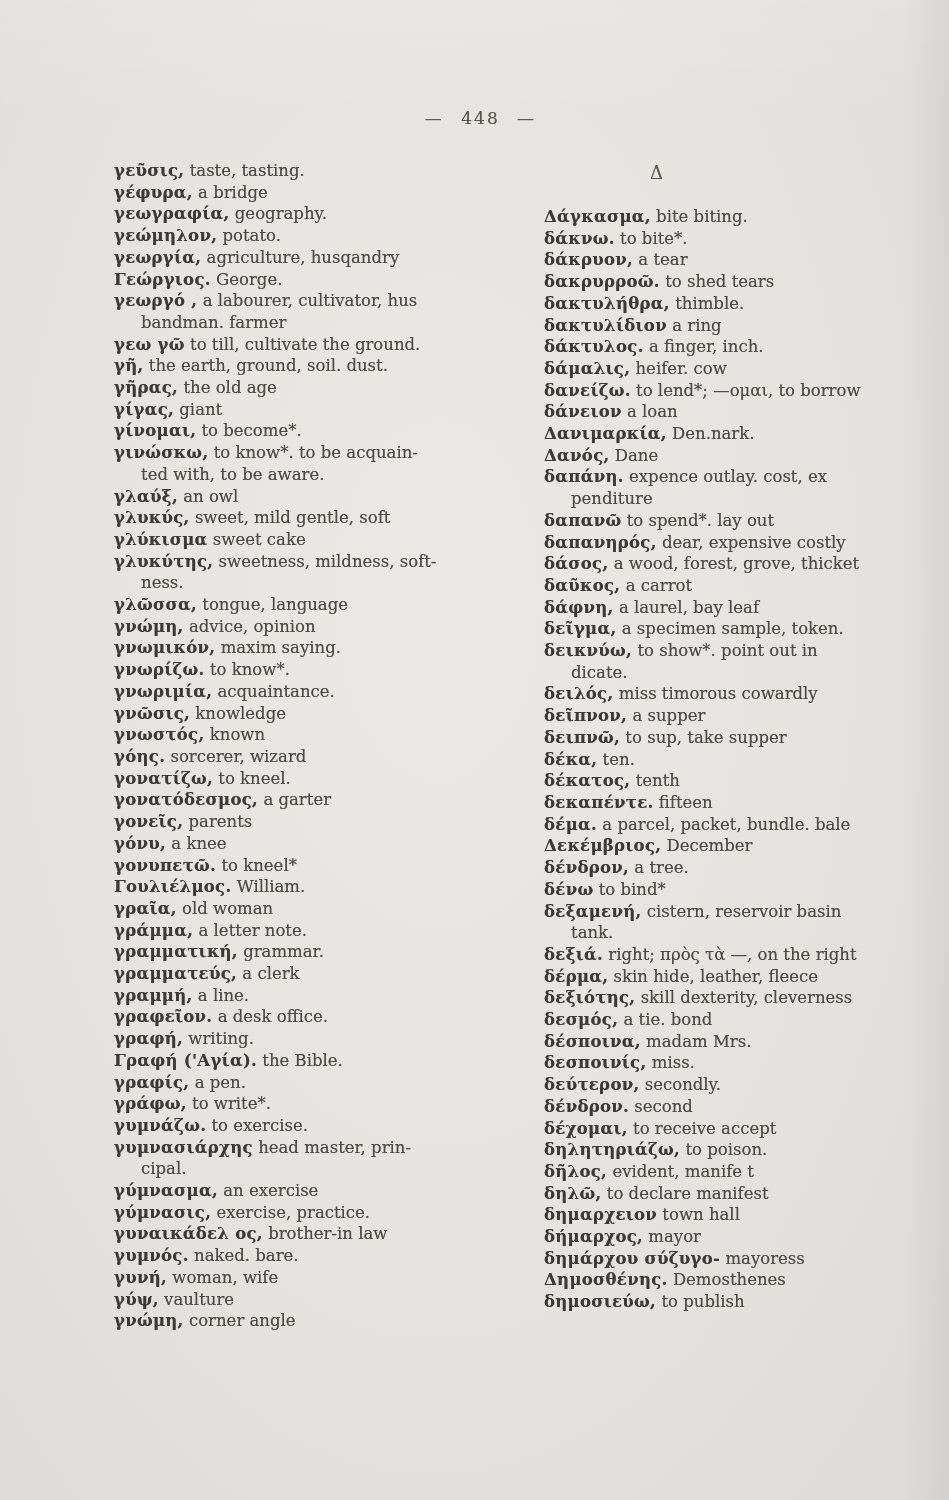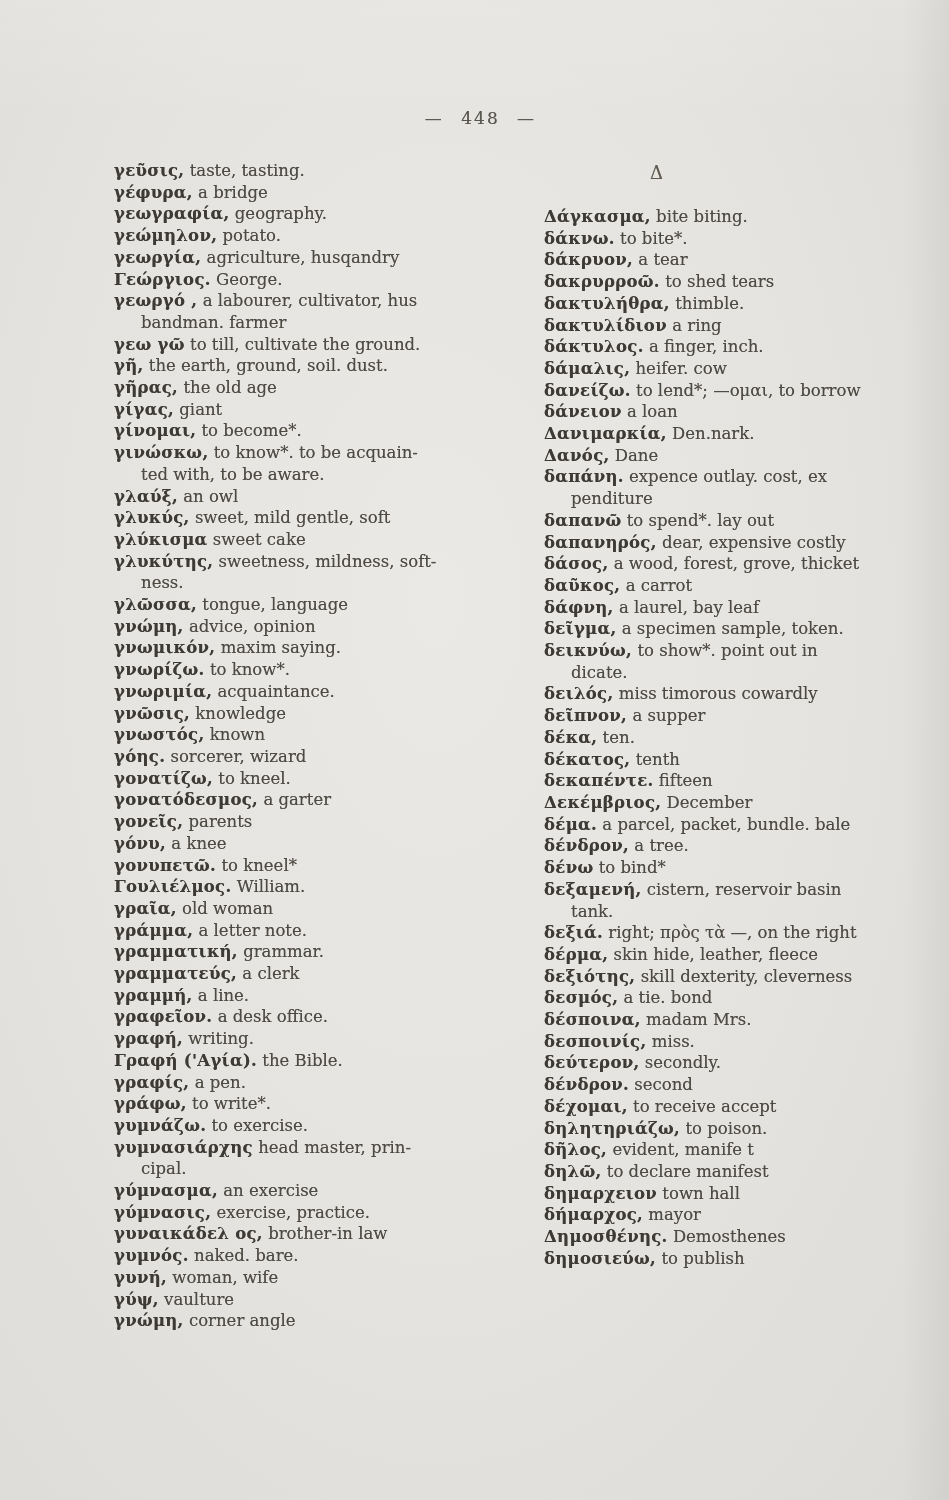--- a/index.html
+++ b/index.html
@@ -128,41 +128,43 @@
         <p class="entry"><span class="greek">δαπανῶ</span> <span class="english">to spend*. lay out</span></p>
         <p class="entry"><span class="greek">δαπανηρός,</span> <span class="english">dear, expensive costly</span></p>
         <p class="entry"><span class="greek">δάσος,</span> <span class="english">a wood, forest, grove, thicket</span></p>
         <p class="entry"><span class="greek">δαῦκος,</span> <span class="english">a carrot</span></p>
         <p class="entry"><span class="greek">δάφνη,</span> <span class="english">a laurel, bay leaf</span></p>
         <p class="entry"><span class="greek">δεῖγμα,</span> <span class="english">a specimen sample, token.</span></p>
         <p class="entry"><span class="greek">δεικνύω,</span> <span class="english">to show*. point out in
 dicate.</span></p>
         <p class="entry"><span class="greek">δειλός,</span> <span class="english">miss timorous cowardly</span></p>
         <p class="entry"><span class="greek">δεῖπνον,</span> <span class="english">a supper</span></p>
+        <p class="entry"><span class="greek">δειπνῶ,</span> <span class="english">to sup, take supper</span></p>
         <p class="entry"><span class="greek">δέκα,</span> <span class="english">ten.</span></p>
         <p class="entry"><span class="greek">δέκατος,</span> <span class="english">tenth</span></p>
         <p class="entry"><span class="greek">δεκαπέντε.</span> <span class="english">fifteen</span></p>
+        <p class="entry"><span class="greek">δέμα.</span> <span class="english">a parcel, packet, bundle. bale</span></p>
         <p class="entry"><span class="greek">Δεκέμβριος,</span> <span class="english">December</span></p>
-        <p class="entry"><span class="greek">δέμα.</span> <span class="english">a parcel, packet, bundle. bale</span></p>
         <p class="entry"><span class="greek">δένδρον,</span> <span class="english">a tree.</span></p>
         <p class="entry"><span class="greek">δένω</span> <span class="english">to bind*</span></p>
         <p class="entry"><span class="greek">δεξαμενή,</span> <span class="english">cistern, reservoir basin
 tank.</span></p>
         <p class="entry"><span class="greek">δεξιά.</span> <span class="english">right; πρὸς τὰ —, on the right</span></p>
         <p class="entry"><span class="greek">δέρμα,</span> <span class="english">skin hide, leather, fleece</span></p>
         <p class="entry"><span class="greek">δεξιότης,</span> <span class="english">skill dexterity, cleverness</span></p>
         <p class="entry"><span class="greek">δεσμός,</span> <span class="english">a tie. bond</span></p>
         <p class="entry"><span class="greek">δέσποινα,</span> <span class="english">madam Mrs.</span></p>
         <p class="entry"><span class="greek">δεσποινίς,</span> <span class="english">miss.</span></p>
         <p class="entry"><span class="greek">δεύτερον,</span> <span class="english">secondly.</span></p>
         <p class="entry"><span class="greek">δένδρον.</span> <span class="english">second</span></p>
         <p class="entry"><span class="greek">δέχομαι,</span> <span class="english">to receive accept</span></p>
         <p class="entry"><span class="greek">δηλητηριάζω,</span> <span class="english">to poison.</span></p>
         <p class="entry"><span class="greek">δῆλος,</span> <span class="english">evident, manife t</span></p>
         <p class="entry"><span class="greek">δηλῶ,</span> <span class="english">to declare manifest</span></p>
         <p class="entry"><span class="greek">δημαρχειον</span> <span class="english">town hall</span></p>
         <p class="entry"><span class="greek">δήμαρχος,</span> <span class="english">mayor</span></p>
+        <p class="entry"><span class="greek">δημάρχου σύζυγο-</span> <span class="english">mayoress</span></p>
         <p class="entry"><span class="greek">Δημοσθένης.</span> <span class="english">Demosthenes</span></p>
         <p class="entry"><span class="greek">δημοσιεύω,</span> <span class="english">to publish</span></p>
       </div>
   </div>
 
 </div>
 
 </body></html>

